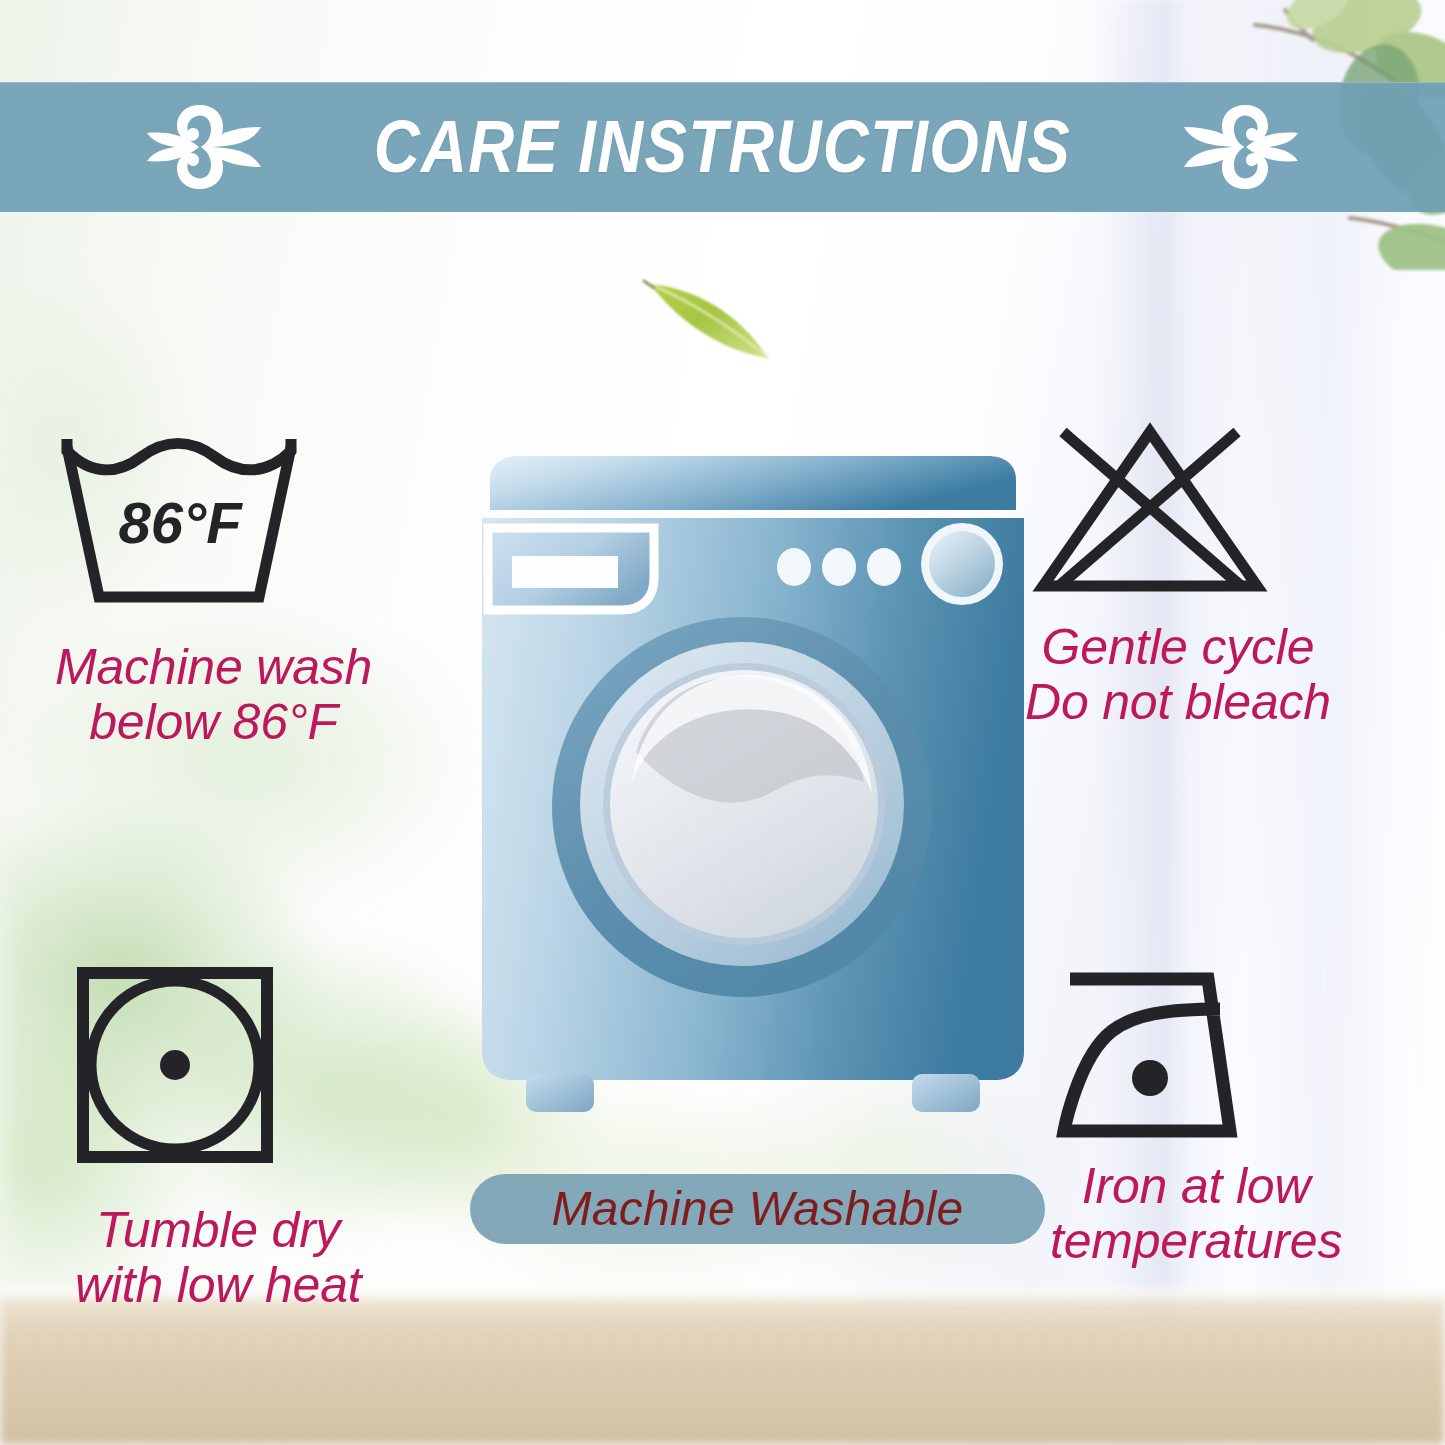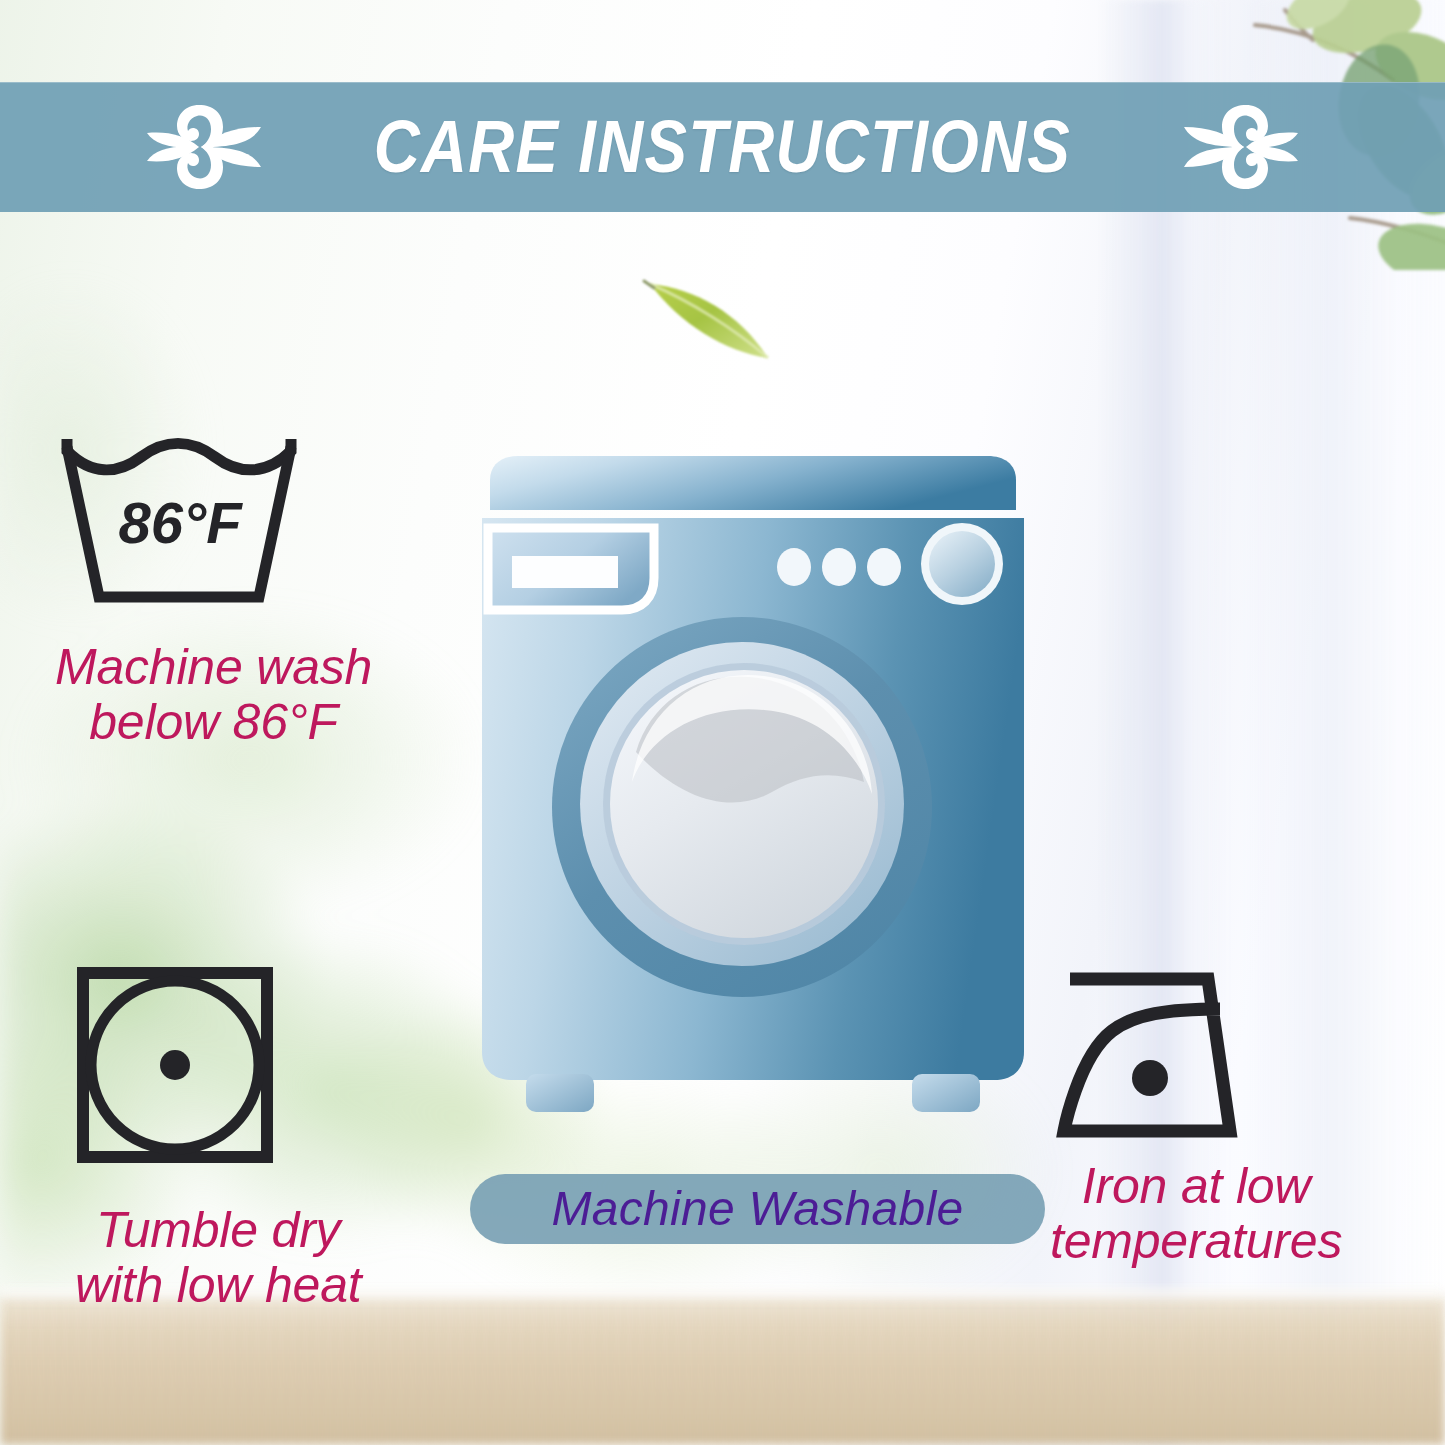--- a/index.html
+++ b/index.html
@@ -176,21 +176,21 @@
     position: absolute;
     left: 470px; top: 1174px;
     width: 575px; height: 70px;
     border-radius: 36px;
     background: rgba(121,161,180,0.92);
     display: flex;
     align-items: center;
     justify-content: center;
   }
   .badge-text {
-    color: #4c1d95;
+    color: #7f1d1d;
     font-size: 48px;
     line-height: 1;
     letter-spacing: 0.3px;
     white-space: nowrap;
   }
 </style>
 </head>
 <body>
 
 <div id="stage">
@@ -289,20 +289,33 @@
                    L 236 14"></path>
           <path d="M12 22 L 44 172 L 204 172 L 236 22"></path>
         </g>
         <text x="125" y="118" text-anchor="middle" font-family="Liberation Sans, sans-serif" font-size="58" font-weight="bold" fill="#242428">86°F</text>
       </svg>
     </span>
     <span class="care-label">Machine wash
 below 86°F</span>
   </div>
 
+  <div class="care-item" id="care-bleach">
+    <span class="care-icon">
+      <svg width="250" height="180" viewBox="0 0 250 180" xmlns="http://www.w3.org/2000/svg">
+        <g fill="none" stroke="#242428" stroke-width="11" stroke-linecap="butt" stroke-linejoin="miter">
+          <path d="M125 14 L 232 168 L 18 168 Z"></path>
+          <path d="M38 14 L 216 168"></path>
+          <path d="M212 14 L 34 168"></path>
+        </g>
+      </svg>
+    </span>
+    <span class="care-label">Gentle cycle
+Do not bleach</span>
+  </div>
 
   <div class="care-item" id="care-dry">
     <span class="care-icon">
       <svg width="200" height="200" viewBox="0 0 200 200" xmlns="http://www.w3.org/2000/svg">
         <rect x="8" y="8" width="184" height="184" fill="none" stroke="#242428" stroke-width="12"></rect>
         <circle cx="100" cy="100" r="84" fill="none" stroke="#242428" stroke-width="11"></circle>
         <circle cx="100" cy="100" r="15" fill="#242428"></circle>
       </svg>
     </span>
     <span class="care-label">Tumble dry

